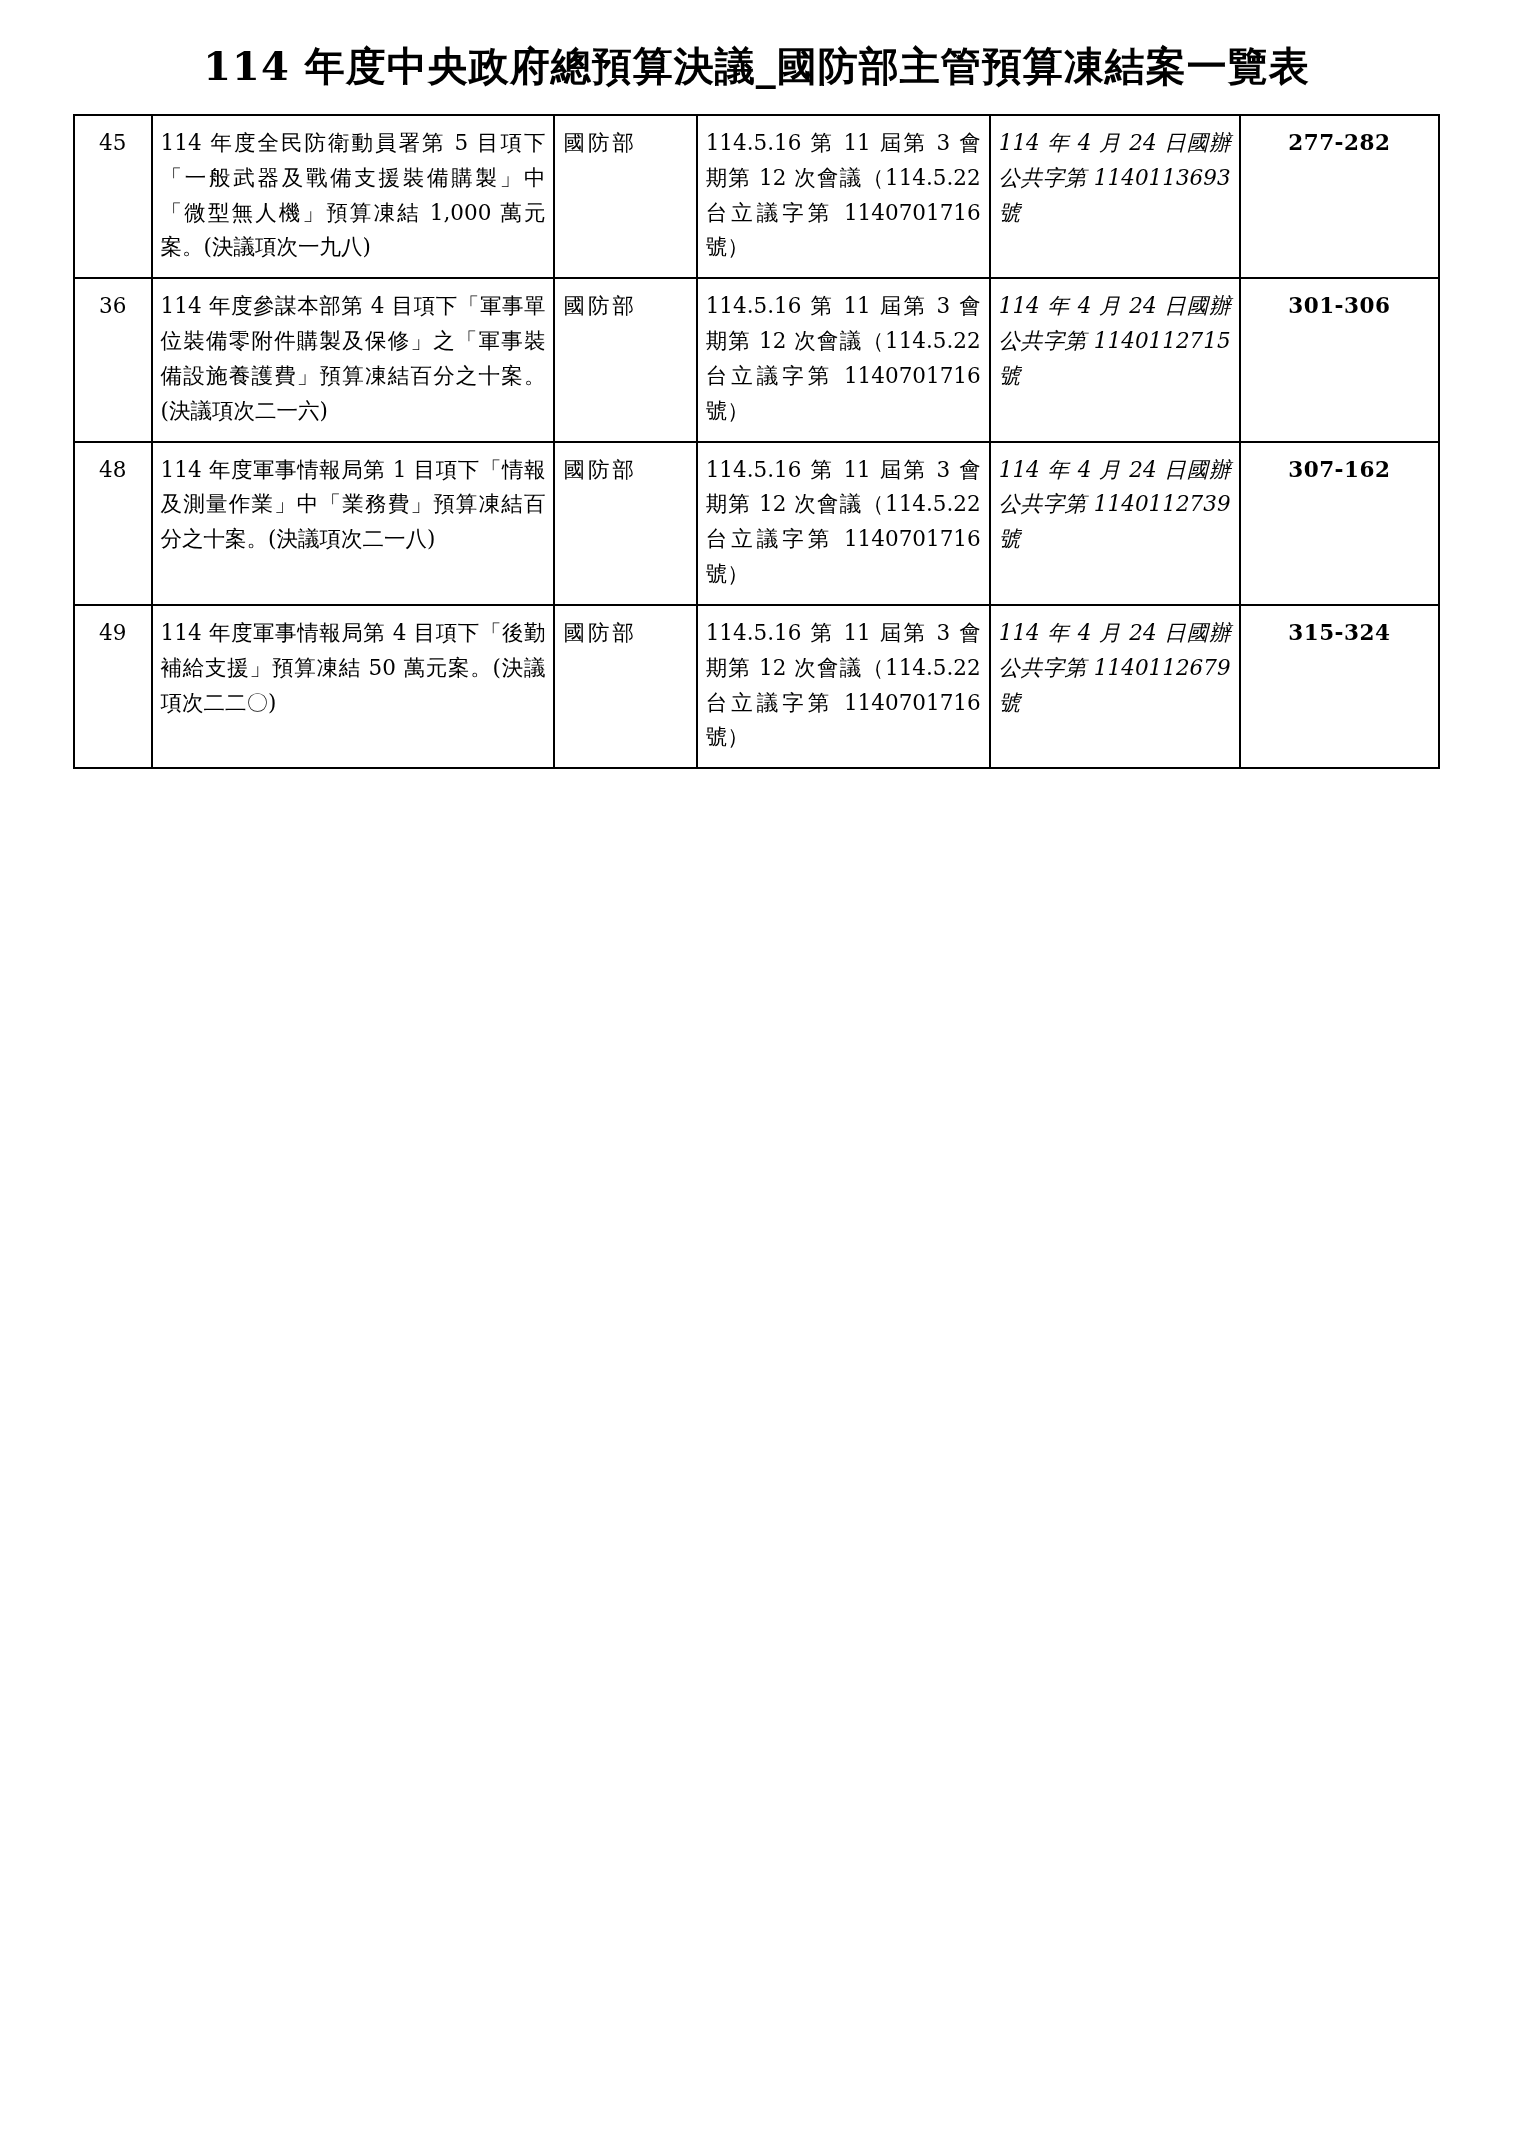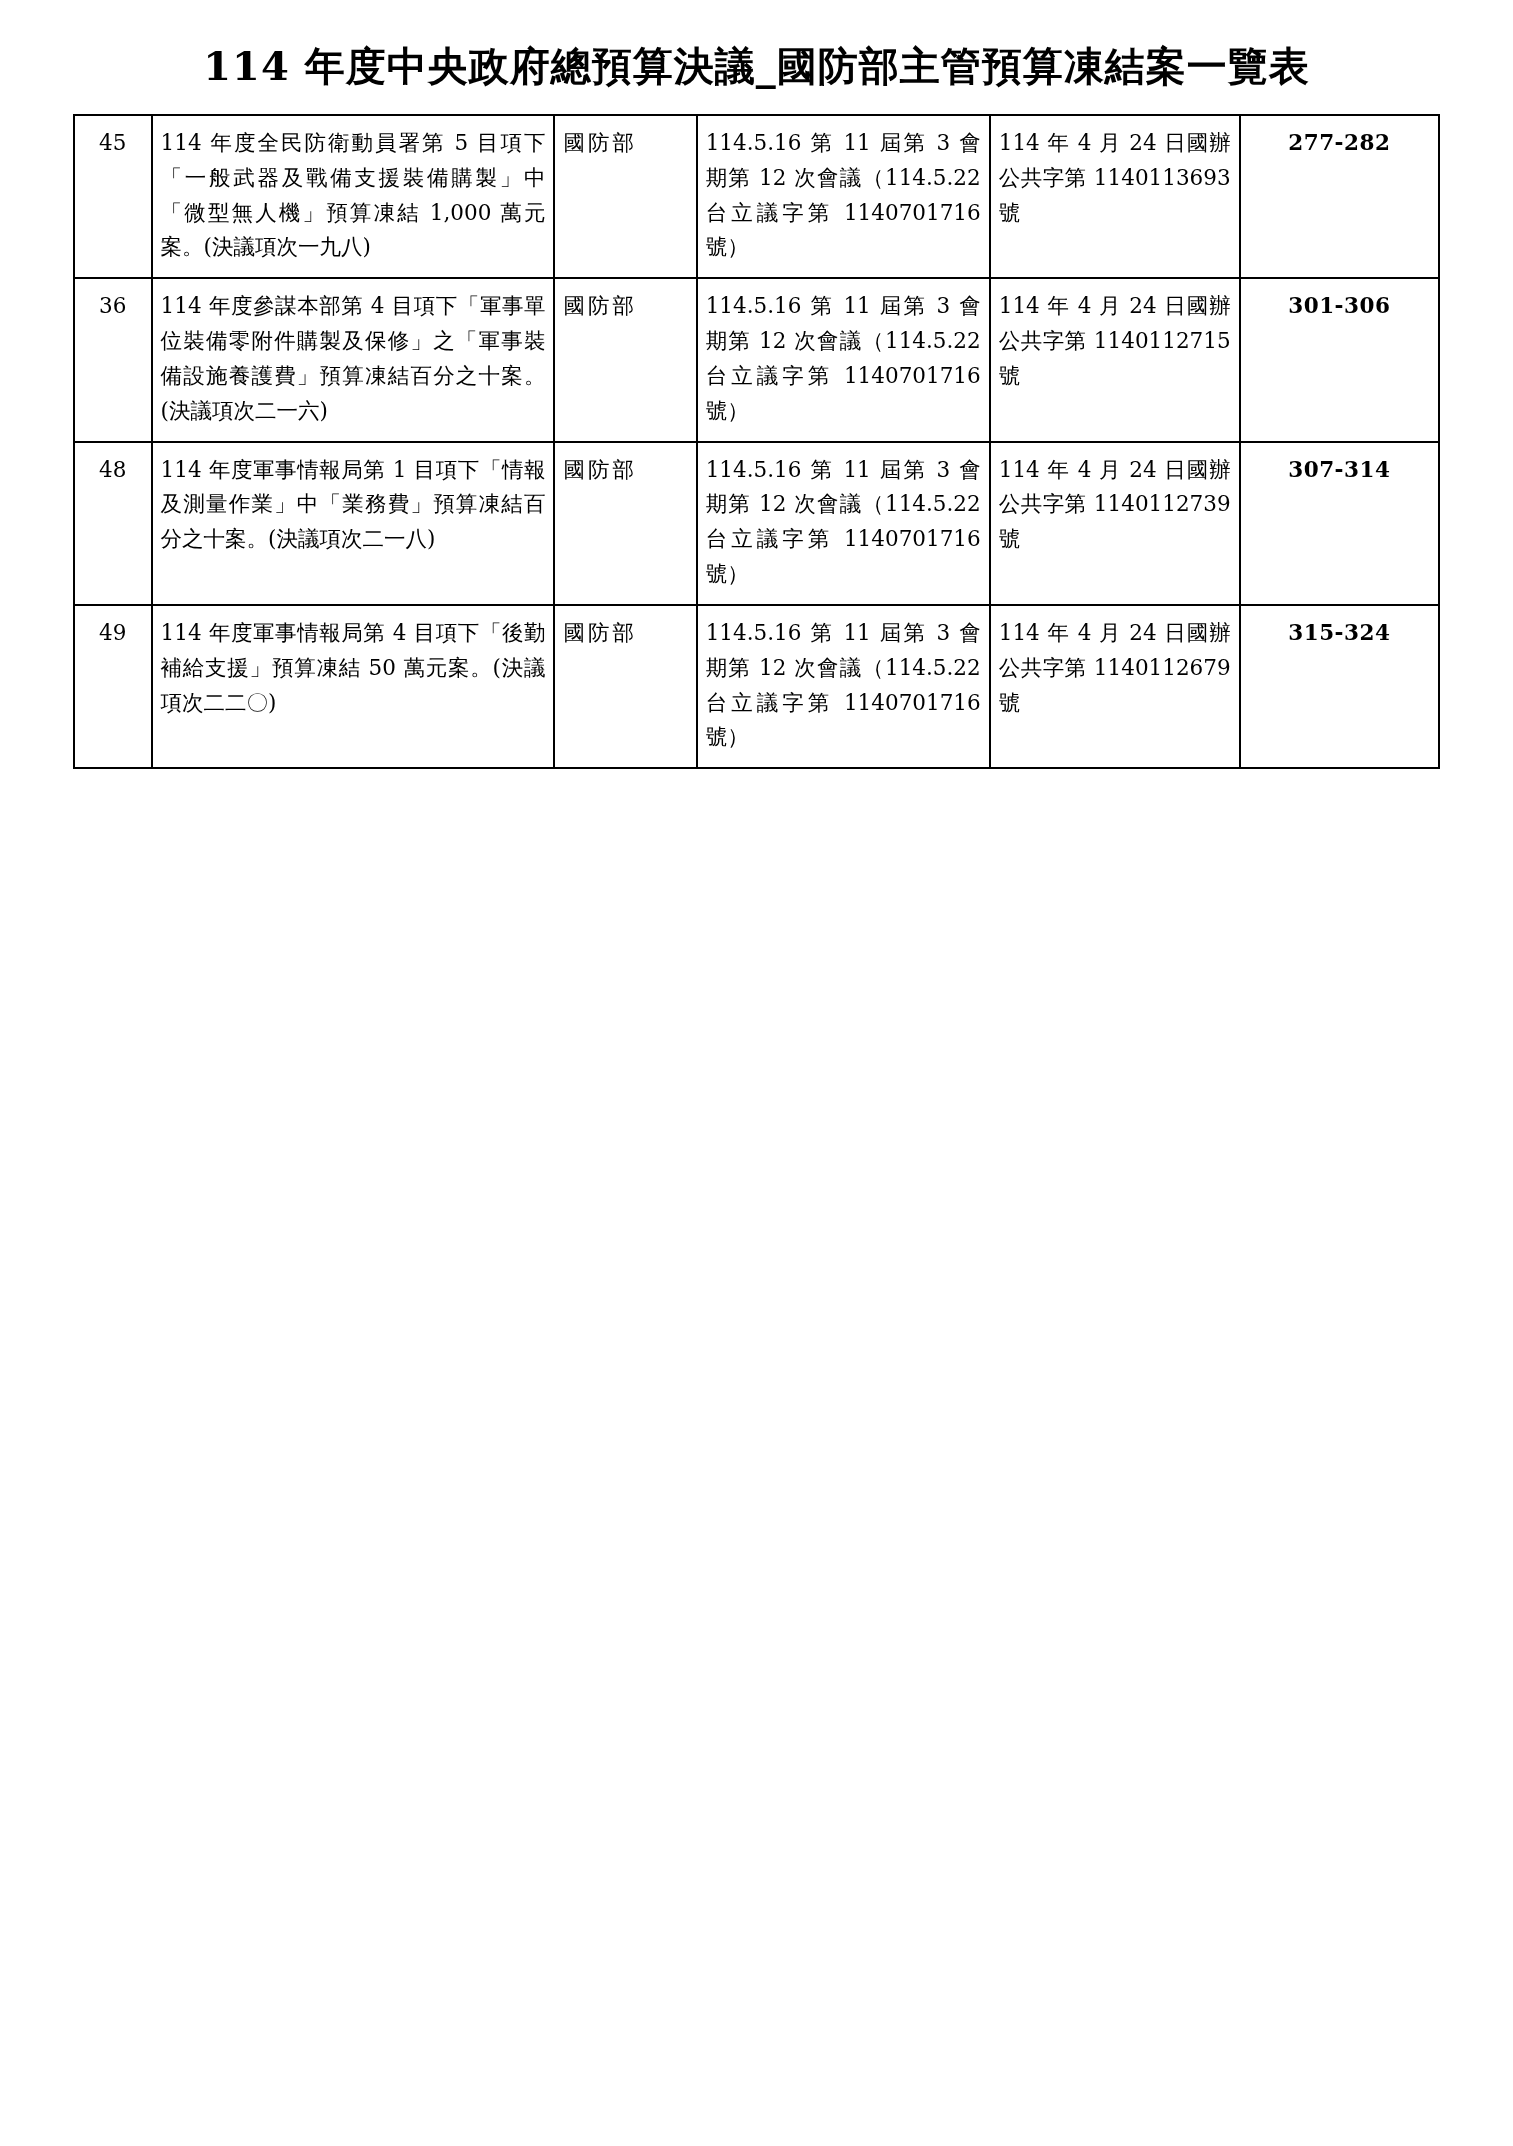--- a/index.html
+++ b/index.html
@@ -75,20 +75,21 @@
     text-justify: inter-ideograph;
     padding-left: 10px;
     padding-right: 10px;
   }
   td.cell-doc {
     text-align: justify;
     text-align-last: left;
     text-justify: inter-ideograph;
     padding-left: 10px;
     padding-right: 10px;
+    font-style: italic;
   }
   td.cell-page {
     text-align: center;
     vertical-align: middle;
     font-weight: bold;
     font-size: 26px;
     letter-spacing: 0.5px;
   }
 </style>
 </head>
@@ -123,21 +124,21 @@
         <td class="cell-meet">114.5.16 第 11 屆第 3 會期第 12 次會議（114.5.22 台立議字第 1140701716 號）</td>
         <td class="cell-doc">114 年 4 月 24 日國辦公共字第 1140112715 號</td>
         <td class="cell-page">301-306</td>
       </tr>
       <tr>
         <td class="cell-no">48</td>
         <td class="cell-desc">114 年度軍事情報局第 1 目項下「情報及測量作業」中「業務費」預算凍結百分之十案。(決議項次二一八)</td>
         <td class="cell-org">國防部</td>
         <td class="cell-meet">114.5.16 第 11 屆第 3 會期第 12 次會議（114.5.22 台立議字第 1140701716 號）</td>
         <td class="cell-doc">114 年 4 月 24 日國辦公共字第 1140112739 號</td>
-        <td class="cell-page">307-314</td>
+        <td class="cell-page">307-162</td>
       </tr>
       <tr>
         <td class="cell-no">49</td>
         <td class="cell-desc">114 年度軍事情報局第 4 目項下「後勤補給支援」預算凍結 50 萬元案。(決議項次二二〇)</td>
         <td class="cell-org">國防部</td>
         <td class="cell-meet">114.5.16 第 11 屆第 3 會期第 12 次會議（114.5.22 台立議字第 1140701716 號）</td>
         <td class="cell-doc">114 年 4 月 24 日國辦公共字第 1140112679 號</td>
         <td class="cell-page">315-324</td>
       </tr>
     </tbody>

